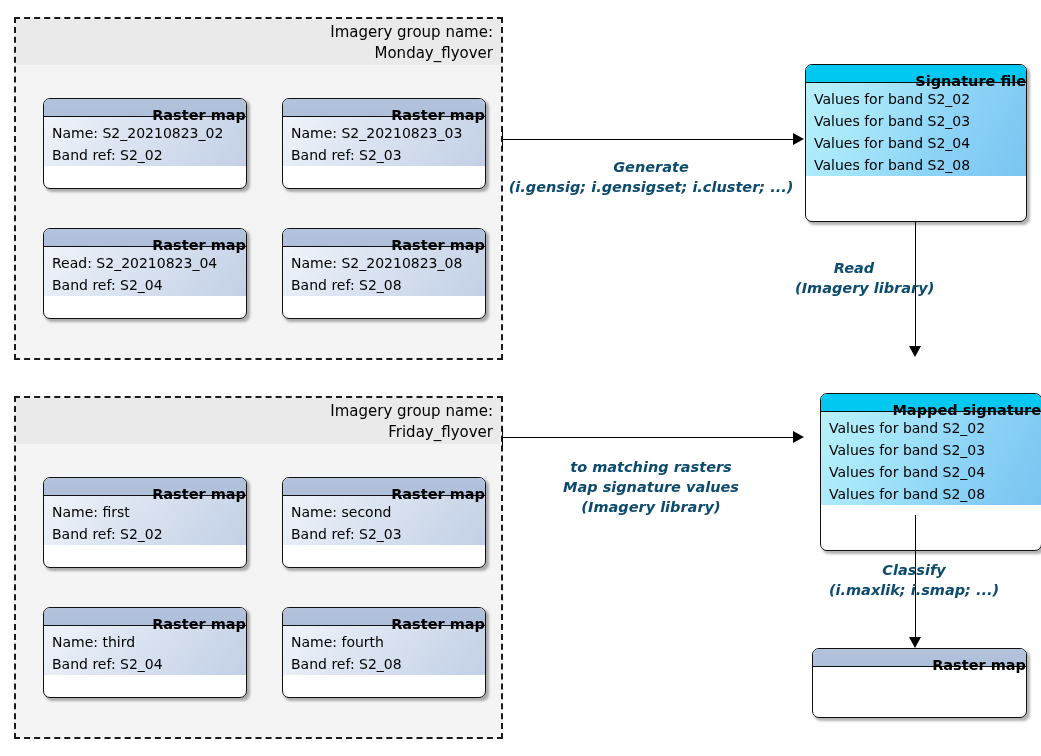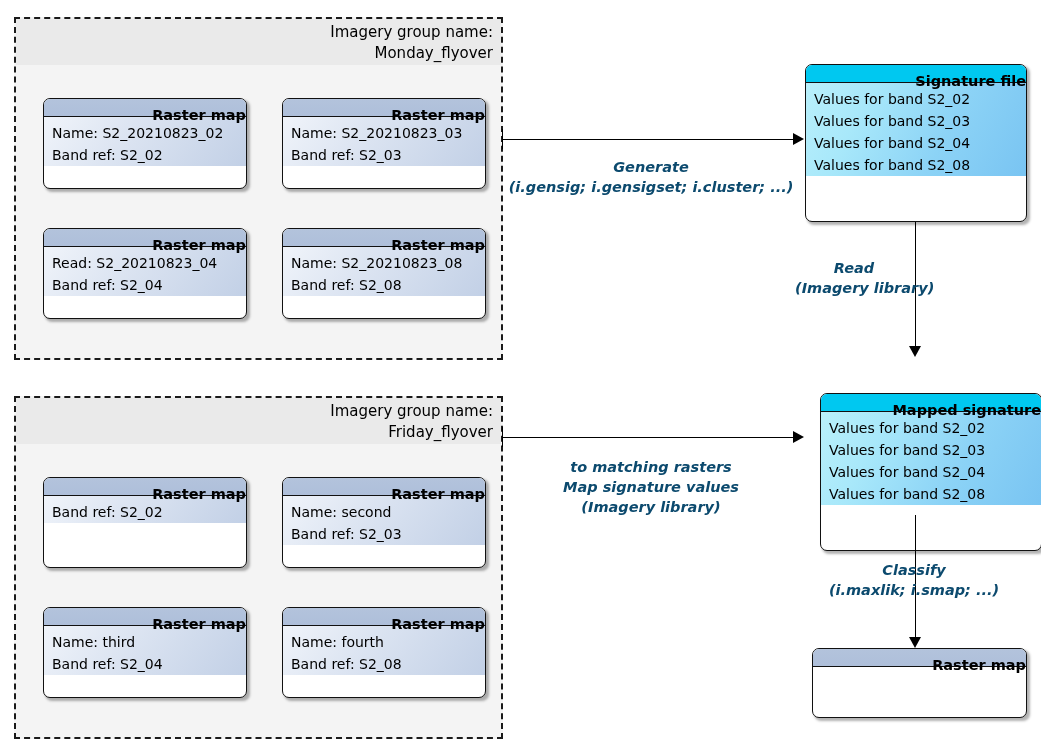--- a/index.html
+++ b/index.html
@@ -180,20 +180,21 @@
 
 <div class="group-box" style="left:14px; top:396px; width:489px; height:343px;">
   <div class="group-header">
     <span class="line">Imagery group name:</span>
     <span class="line">Friday_flyover</span>
   </div>
 
   <div class="card raster" style="left:27px; top:79px; width:204px; height:91px;">
     <div class="card-header">Raster map</div>
     <div class="card-body">
+      <span class="row">Name: first</span>
       <span class="row">Band ref: S2_02</span>
     </div>
   </div>
 
   <div class="card raster" style="left:266px; top:79px; width:204px; height:91px;">
     <div class="card-header">Raster map</div>
     <div class="card-body">
       <span class="row">Name: second</span>
       <span class="row">Band ref: S2_03</span>
     </div>

